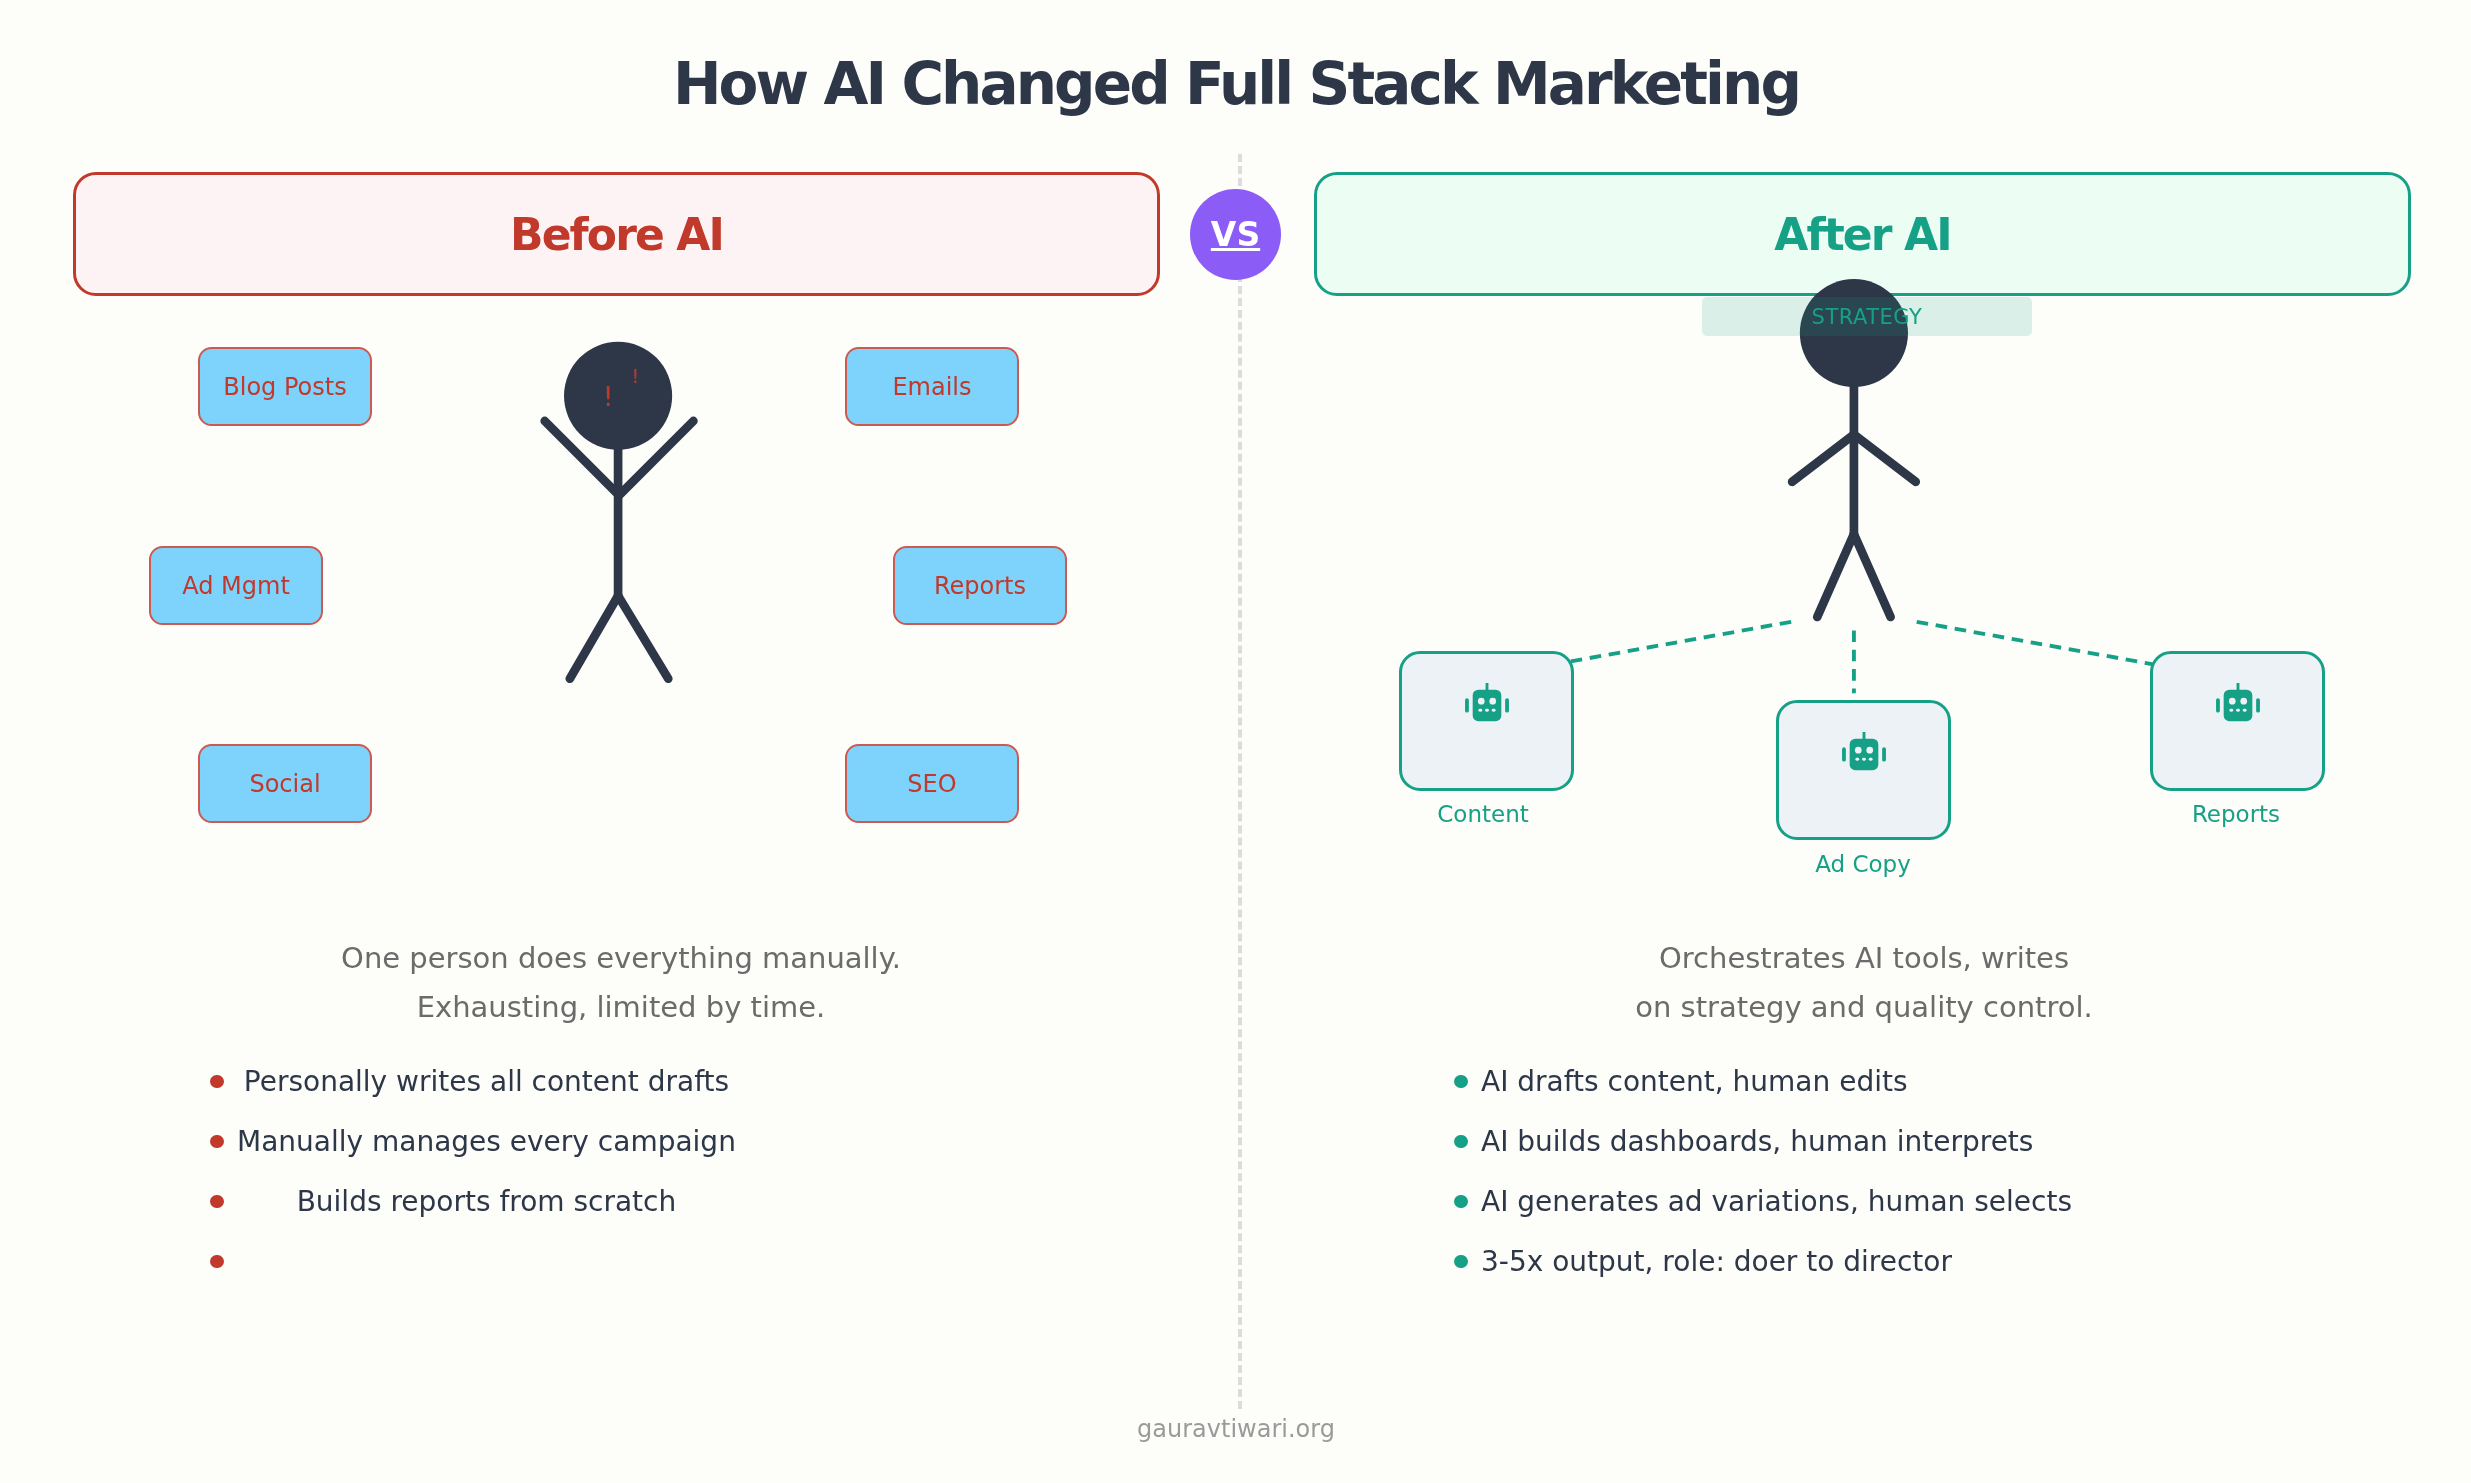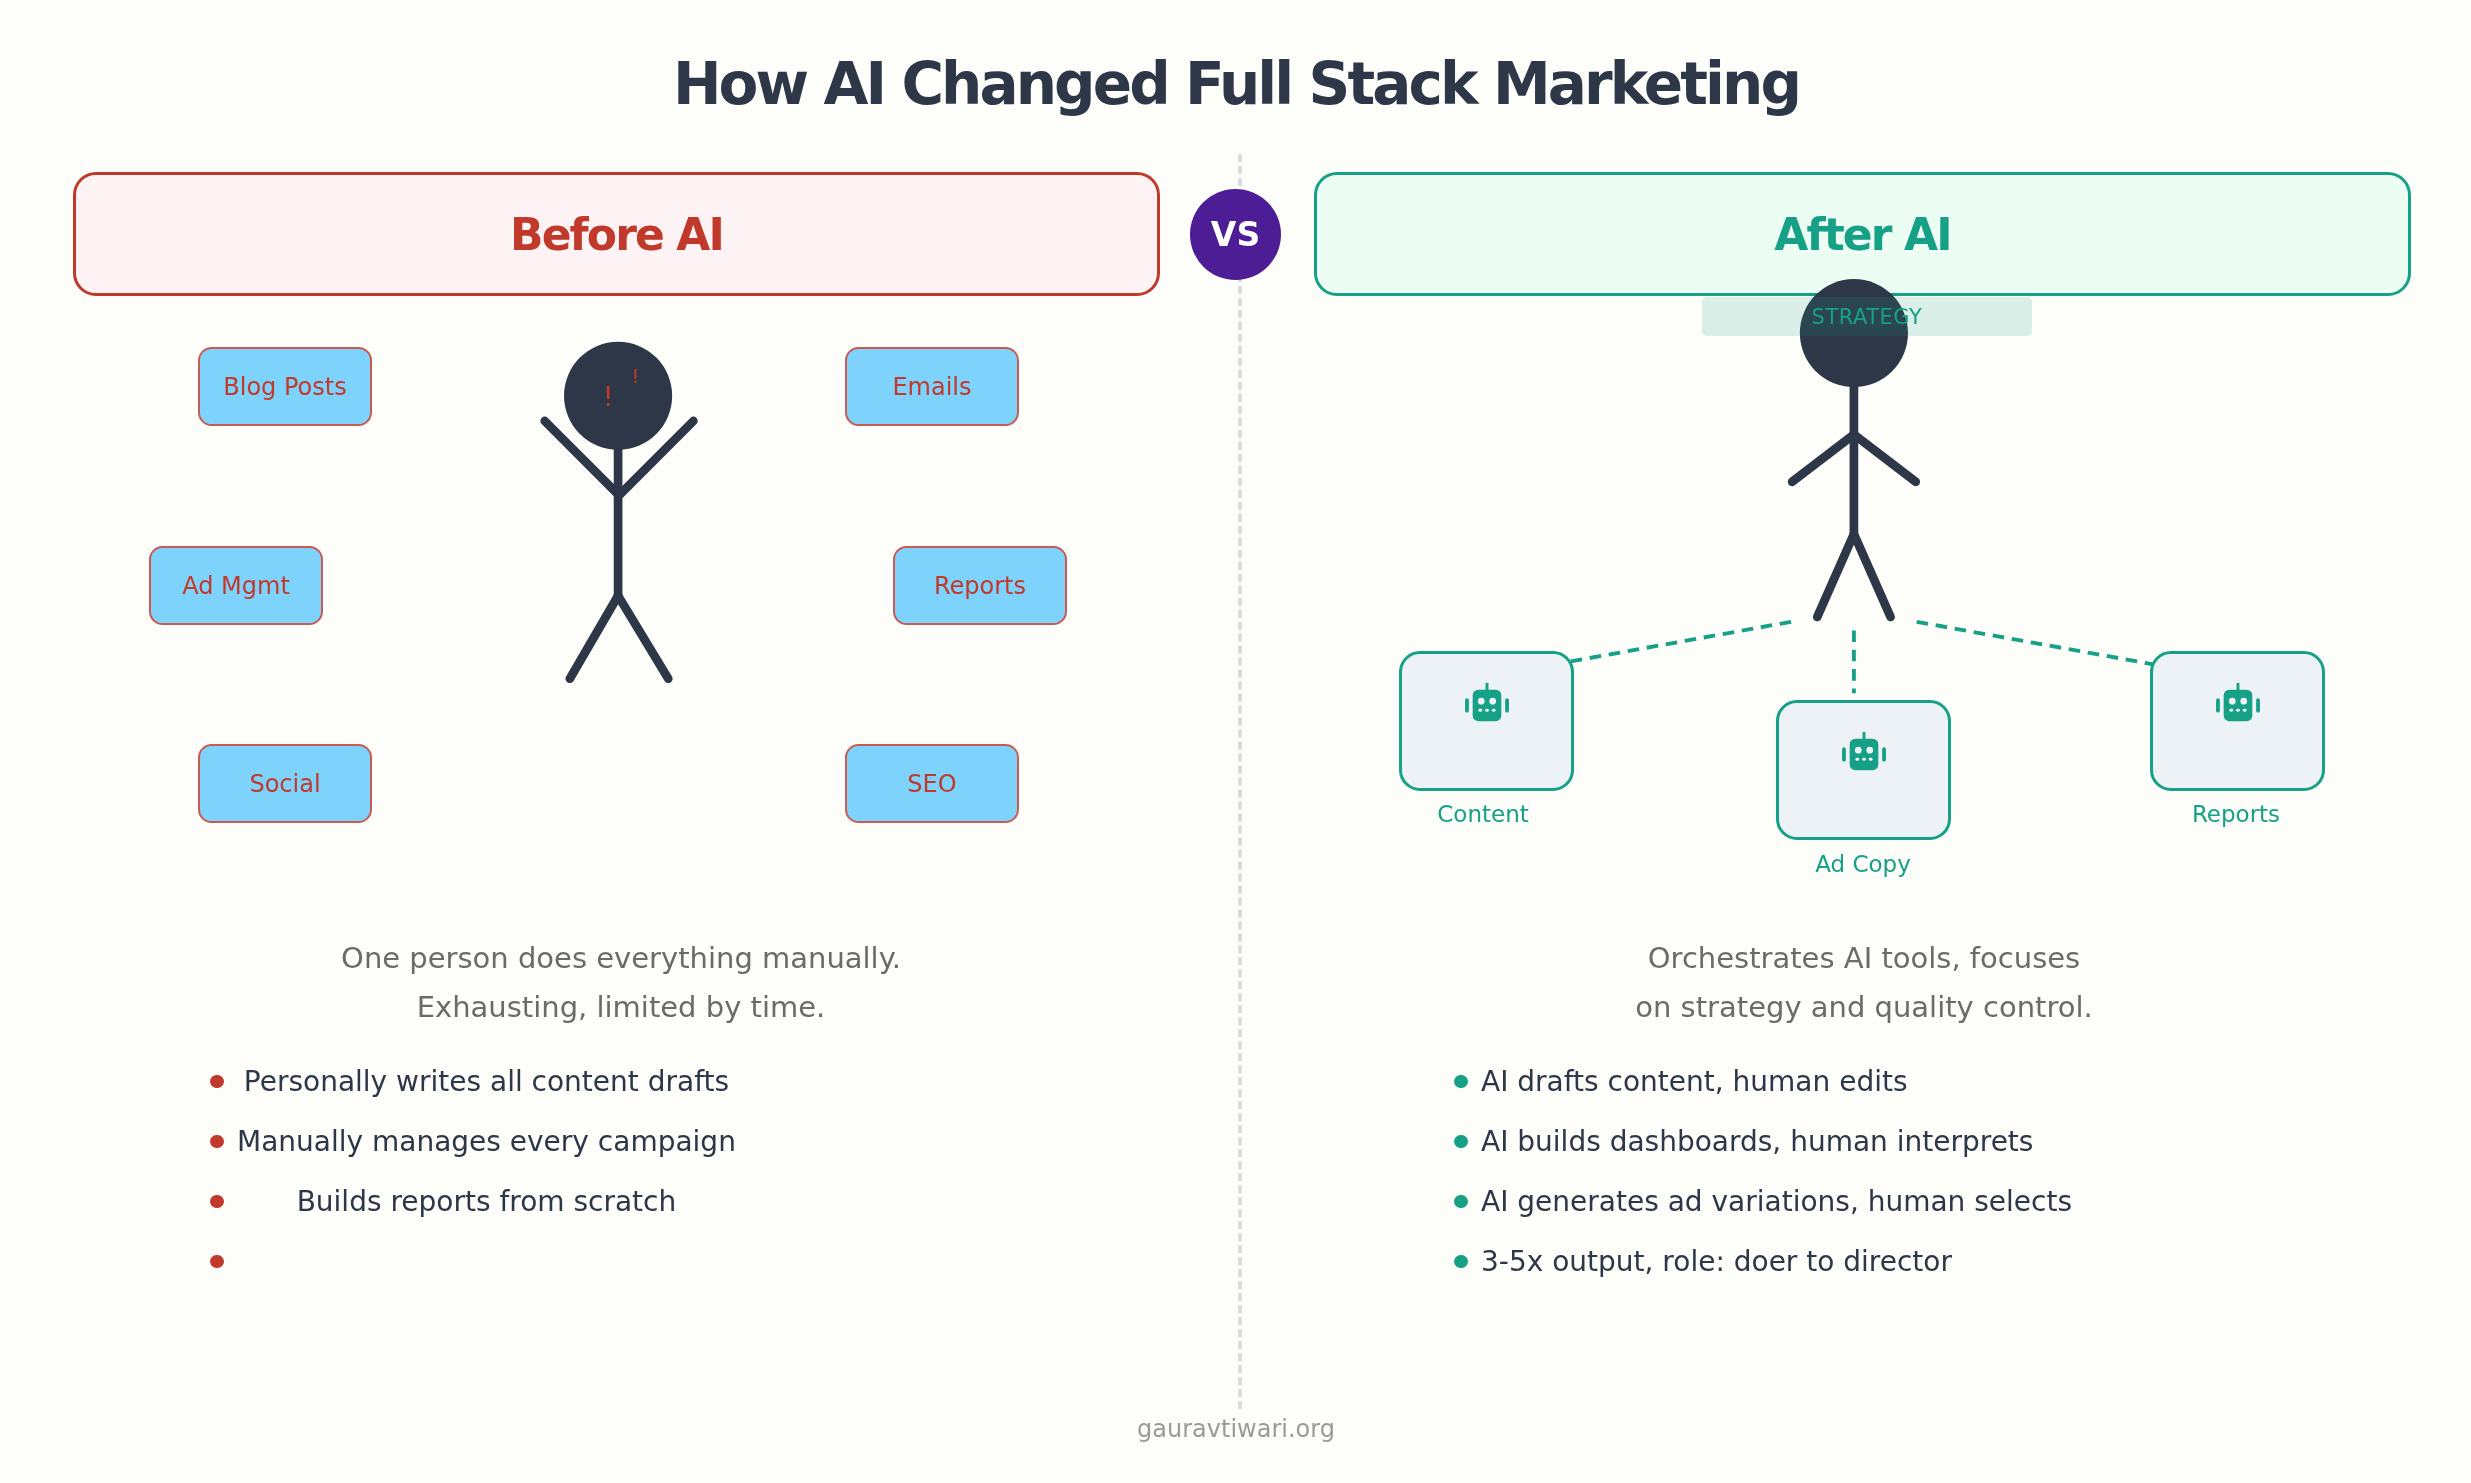--- a/index.html
+++ b/index.html
@@ -21,22 +21,22 @@
   }
   .header-box {
     top: 172px; height: 118px; border-radius: 23px; border: 3.9px solid;
     display: flex; align-items: center; justify-content: center;
     font-size: 44px; font-weight: bold; letter-spacing: -1.9px;
   }
   #before-box { left: 73px; width: 1081px; border-color: #c0392b; background: #fdf3f5; color: #c0392b; }
   #after-box  { left: 1314px; width: 1091px; border-color: #16a085; background: #ecfdf4; color: #16a085; }
   #vs {
     left: 1190px; top: 189px; width: 91px; height: 91px; border-radius: 50%;
-    background: #4c1d95; color: #fff; font-weight: bold; font-size: 33px;
-    display: flex; align-items: center; justify-content: center;
+    background: #8b5cf6; color: #fff; font-weight: bold; font-size: 33px;
+    display: flex; align-items: center; justify-content: center; text-decoration: underline;
   }
   .task {
     width: 170px; height: 75px; border: 2.9px solid #cd5a50; border-radius: 13.5px;
     background: #7dd3fc; color: #c0392b; font-size: 24px;
     display: flex; align-items: center; justify-content: center;
   }
   #strategy-banner {
     left: 1702px; top: 297px; width: 330px; height: 39px; border-radius: 5px;
     background: rgba(22,160,133,0.15); color: #16a085; font-size: 21px;
     display: flex; align-items: center; justify-content: center; z-index: 3;
@@ -171,21 +171,21 @@
       <rect x="31" y="27" width="4" height="3" rx="1.5" fill="#edf2f7"></rect>
   </svg>
 </div>
 <div class="abs tool-label" style="left:2120px;top:801px;">Reports</div>
 
 <div class="abs desc" style="left:138px;top:934px;">
   <div>One person does everything manually.</div>
   <div>Exhausting, limited by time.</div>
 </div>
 <div class="abs desc" style="left:1381px;top:934px;">
-  <div>Orchestrates AI tools, focuses</div>
+  <div>Orchestrates AI tools, writes</div>
   <div>on strategy and quality control.</div>
 </div>
 
 <ul class="abs bullets" style="left:210px;top:1062px;text-align:center;">
   <li><span class="dot" style="background:#c0392b"></span><span>Personally writes all content drafts</span></li>
   <li><span class="dot" style="background:#c0392b"></span><span>Manually manages every campaign</span></li>
   <li><span class="dot" style="background:#c0392b"></span><span>Builds reports from scratch</span></li>
   <li><span class="dot" style="background:#c0392b"></span></li>
 </ul>
 <ul class="abs bullets" style="left:1454px;top:1062px;">

